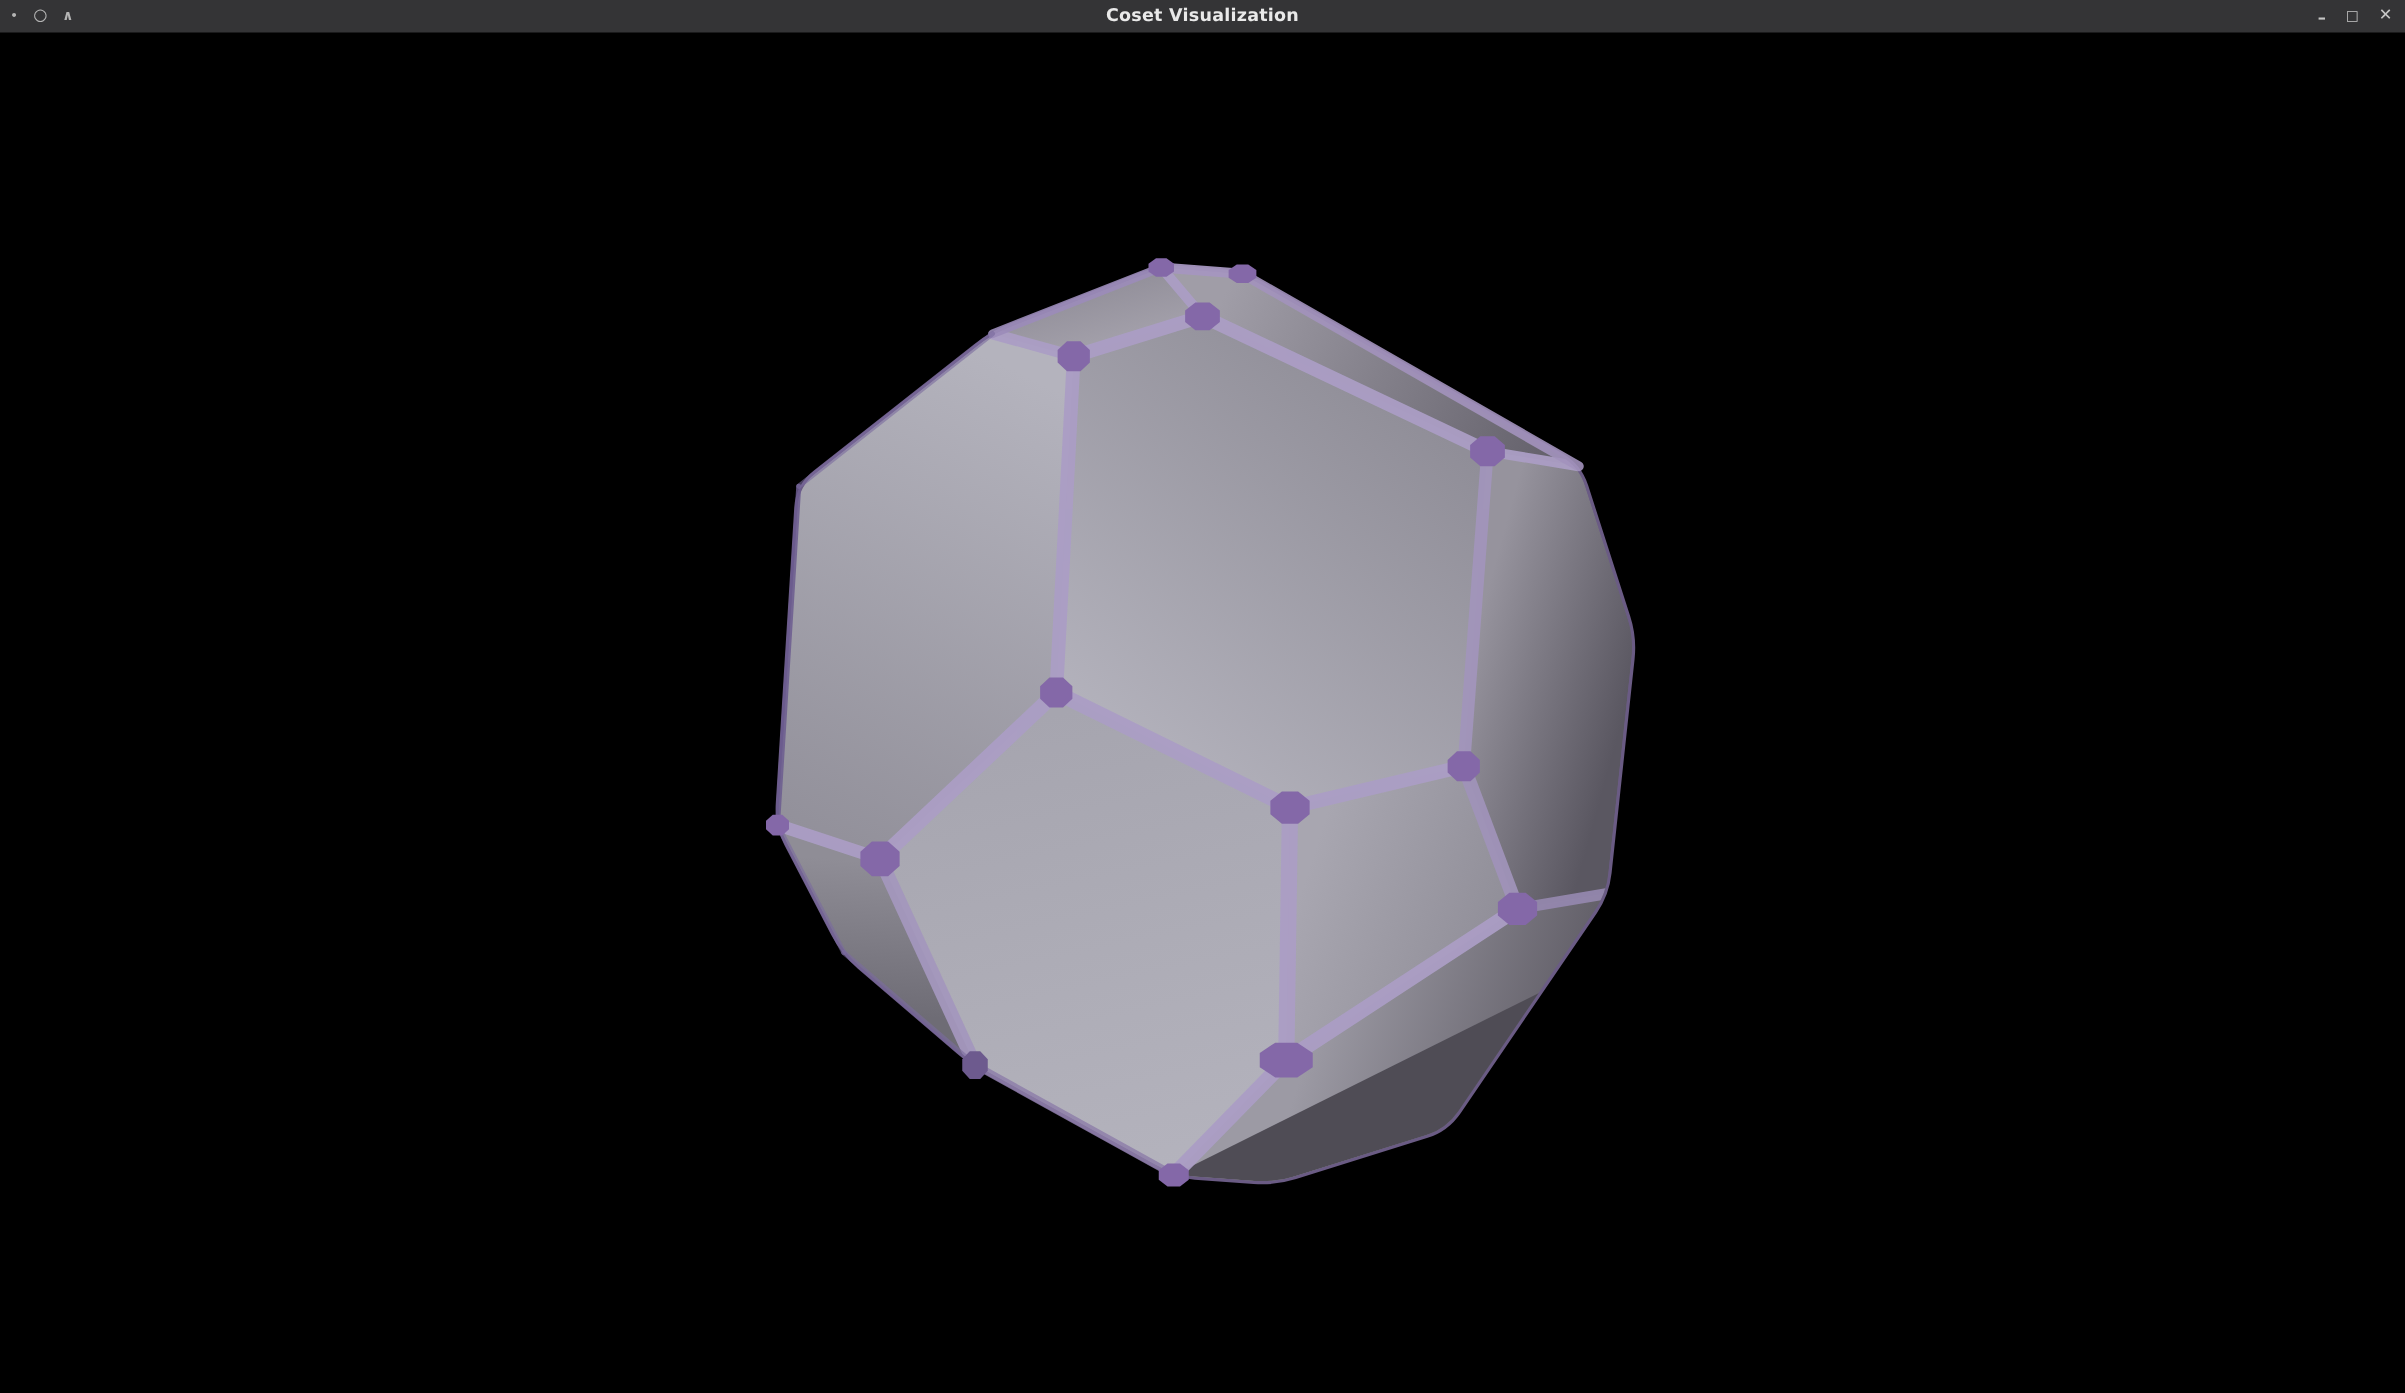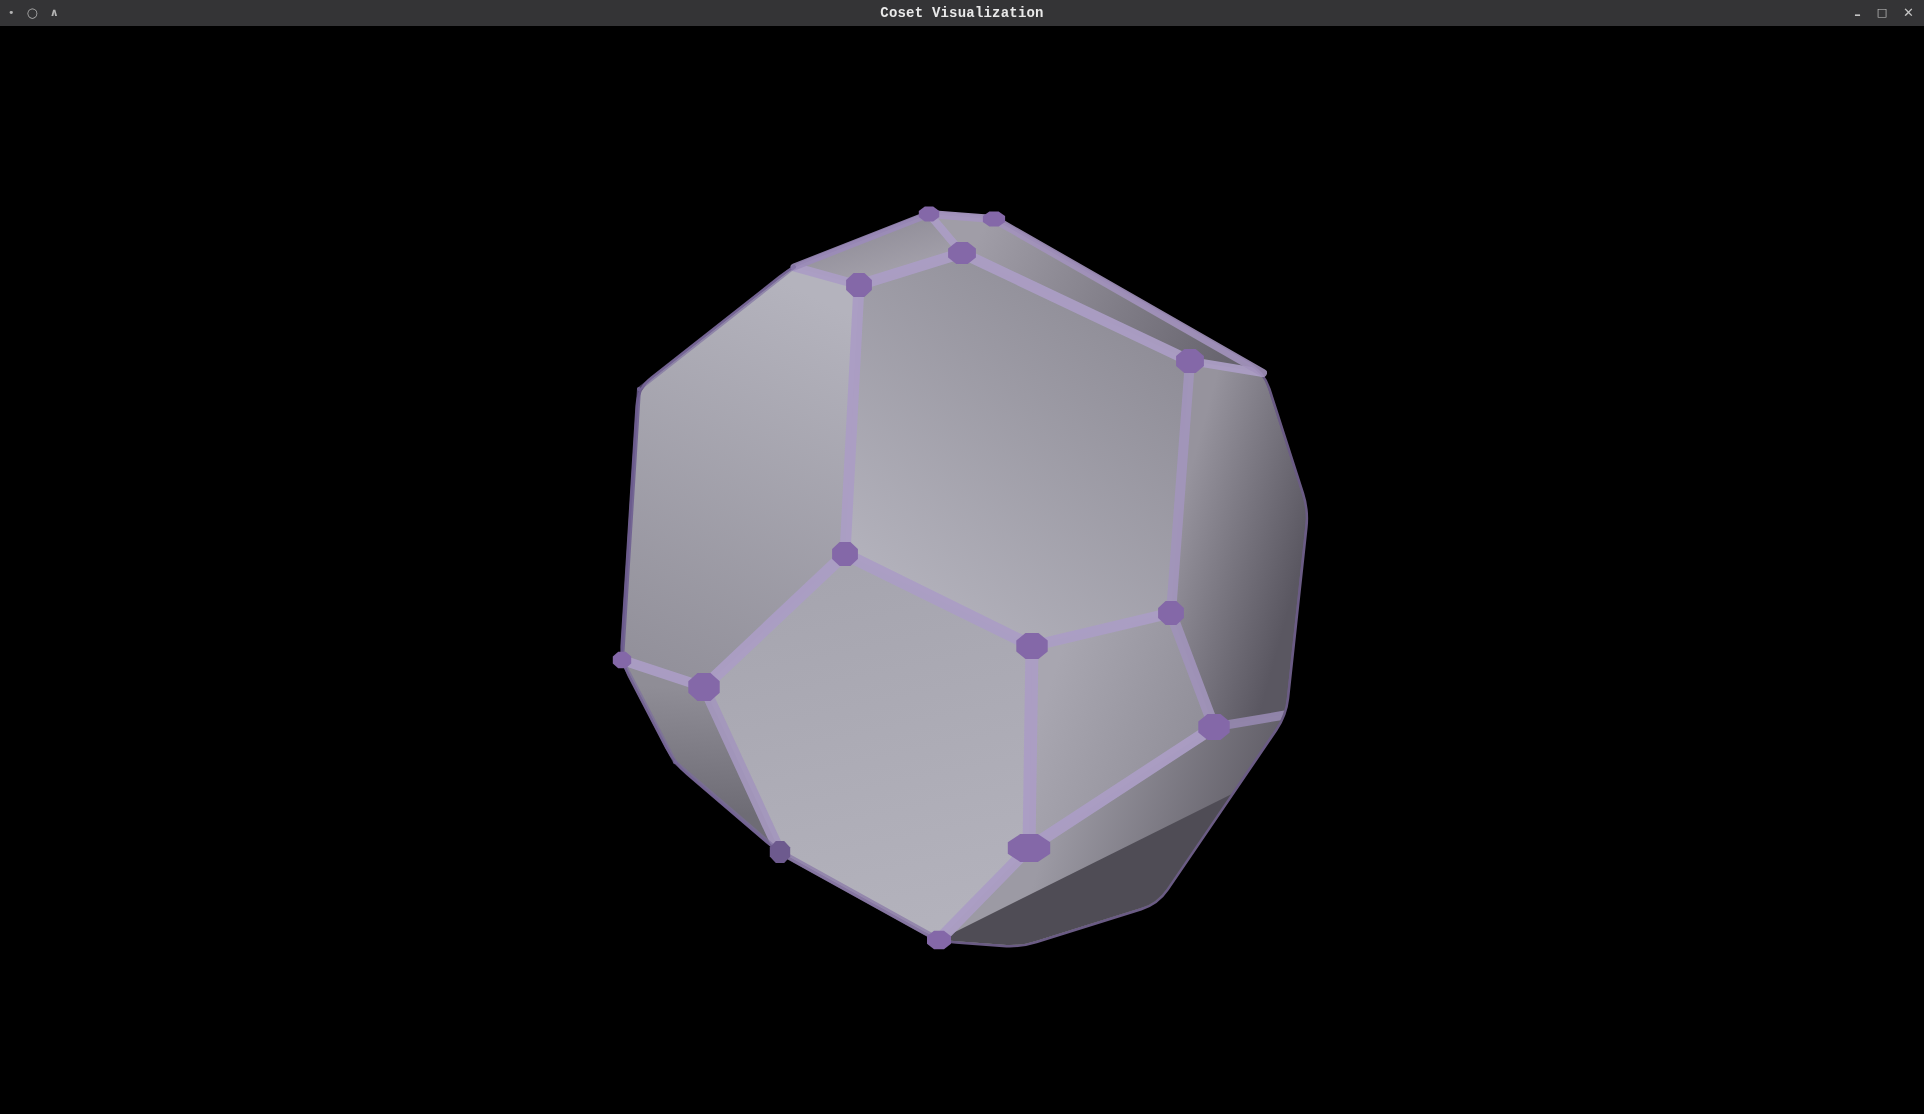--- a/index.html
+++ b/index.html
@@ -8,21 +8,21 @@
   .viewport{position:absolute;inset:0;background:#000;}
   .viewport svg{position:absolute;left:0;top:0;width:1924px;height:1114px;display:block;}
   .titlebar{position:absolute;left:0;top:0;width:100%;height:26px;background:#343436;z-index:10;
     display:flex;align-items:center;}
   .tb-left{position:absolute;left:8px;top:0;height:26px;display:flex;align-items:center;gap:12px;}
   .tb-left .ic{color:#b4b4b4;line-height:26px;display:inline-block;text-align:center;}
   .ic-dot{font-size:11px;color:#a8a8a8;}
   .ic-circle{font-size:13px;}
   .ic-caret{font-size:11px;font-weight:bold;}
   .tb-title{width:100%;text-align:center;color:#e9e9e9;font-size:14px;font-weight:bold;
-    letter-spacing:0.2px;line-height:26px;font-family:Liberation Mono, monospace;}
+    letter-spacing:0.2px;line-height:26px;}
   .tb-right{position:absolute;right:10px;top:0;height:26px;display:flex;align-items:center;gap:16px;}
   .tb-right .btn{color:#c6c6c6;background:none;border:none;padding:0;margin:0;cursor:default;
     font-family:"DejaVu Sans",sans-serif;line-height:26px;height:26px;display:inline-block;}
   .btn-min{font-size:13px;font-weight:bold;transform:translateY(2px);}
   .btn-max{font-size:11px;transform:translateY(0px);}
   .btn-close{font-size:13px;}
 </style>
 </head>
 <body>
 

